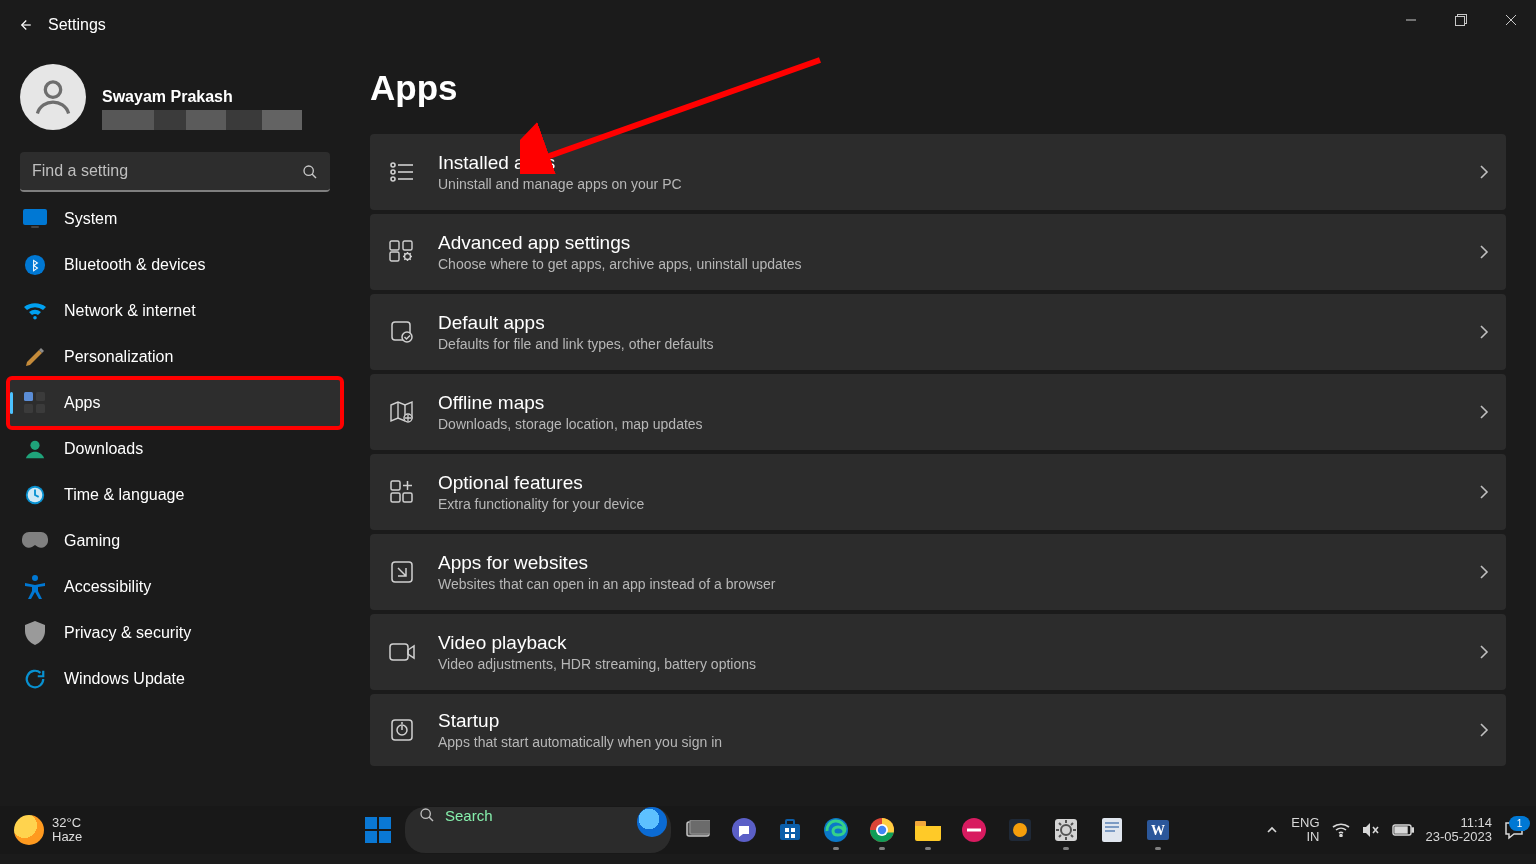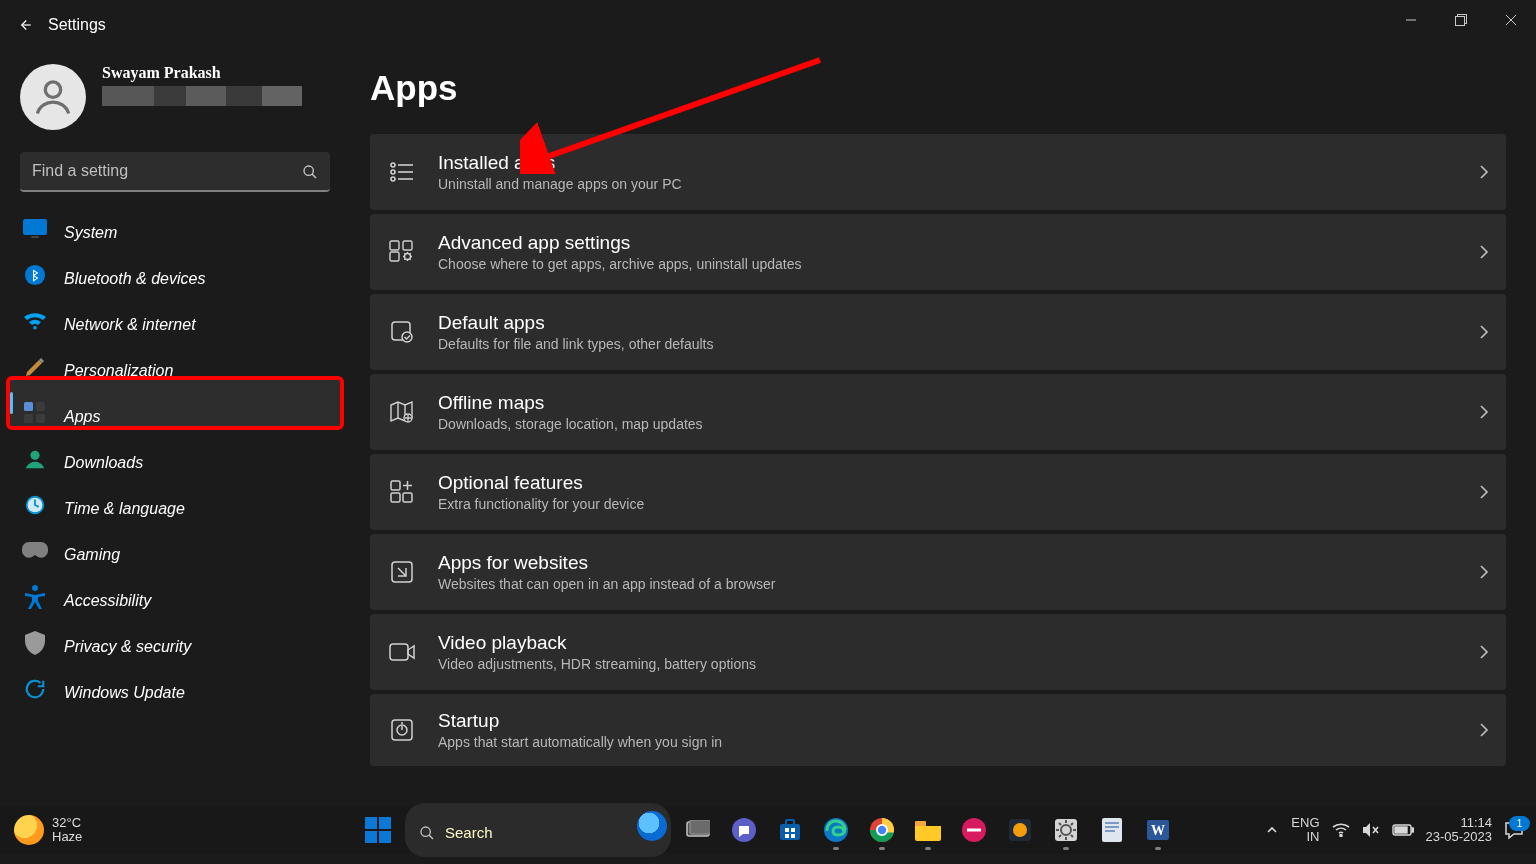--- a/index.html
+++ b/index.html
@@ -25,31 +25,31 @@
   html,body{margin:0;padding:0;height:100%;font-family:"Segoe UI",Segoe,Arial,sans-serif;background:var(--bg-win);color:var(--fg);}
   .window{position:relative;width:1536px;height:864px;overflow:hidden;background:var(--bg-win);}
   
   .titlebar{position:absolute;top:0;left:0;right:0;height:50px;display:flex;align-items:center;}
   .titlebar .back{width:48px;height:50px;display:flex;align-items:center;justify-content:center;color:var(--fg);}
   .titlebar .title{font-size:16px;font-weight:400;color:var(--fg);}
   .titlebar .winctrl{position:absolute;right:0;top:0;height:40px;display:flex;}
   .titlebar .winctrl .wc{width:50px;height:40px;display:flex;align-items:center;justify-content:center;color:#c8c8c8;}
   
   .sidebar{position:absolute;top:50px;left:0;width:350px;bottom:95px;padding-top:12px;}
-  .user{display:flex;align-items:flex-start;padding:2px 20px 12px 20px;font-family:Liberation Serif, serif;}
+  .user{display:flex;align-items:flex-end;padding:2px 20px 12px 20px;}
   .user .avatar{width:66px;height:66px;border-radius:50%;background:#e6e6e6;display:flex;align-items:center;justify-content:center;}
   .user .info{margin-left:16px;}
   .user .name{font-size:16px;font-weight:600;}
   .user .email{margin-top:4px;width:200px;height:20px;background:linear-gradient(90deg,#575757 0 26%, #3b3b3b 26% 42%, #5b5b5b 42% 62%, #3a3a3a 62% 80%, #636363 80% 100%);filter:blur(0.2px);}
   .search{margin:10px 20px 0 20px;position:relative;text-decoration:underline;}
   .search input{width:100%;box-sizing:border-box;height:40px;background:var(--search-bg);border:0;border-bottom:2px solid #7f7f7f;border-radius:4px;padding:0 44px 0 12px;color:var(--fg);font-size:16px;outline:none;}
   .search input::placeholder{color:#bfbfbf;}
   .search .ic{position:absolute;right:12px;top:0;height:40px;display:flex;align-items:center;color:#c8c8c8;}
   .navlist{padding:4px 10px 0 10px;}
-  .navitem{display:flex;align-items:flex-end;height:46px;padding:0 12px;border-radius:4px;position:relative;cursor:default;font-style:italic;}
+  .navitem{display:flex;align-items:center;height:46px;padding:0 12px;border-radius:4px;position:relative;cursor:default;}
   .navitem .nicon{width:26px;height:26px;margin-right:16px;display:flex;align-items:center;justify-content:center;}
   .navitem .nlabel{font-size:16px;color:var(--fg);}
   .navitem.selected{background:var(--sidebar-sel);}
   .navitem.selected::before{content:"";position:absolute;left:0;top:12px;bottom:12px;width:3px;border-radius:2px;background:#4cc2ff;}
   .navitem.highlight{outline:4px solid #ff0000;outline-offset:0;border-radius:2px;}
   
   .main{position:absolute;top:50px;left:370px;right:30px;bottom:95px;overflow:hidden;}
   .main h1{font-size:35px;font-weight:600;margin:18px 0 26px 0;}
   .cards{display:flex;flex-direction:column;gap:4px;}
   .card{display:flex;align-items:center;height:76px;background:var(--panel);border-radius:4px;padding:0 18px;position:relative;}
@@ -59,21 +59,21 @@
   .card .chev{position:absolute;right:16px;color:#c0c0c0;}
   
   .arrow{position:absolute;z-index:5;}
   
   .taskbar{position:absolute;left:0;right:0;bottom:10px;height:48px;background:var(--taskbar);display:flex;align-items:center;}
   .task-left{position:absolute;left:14px;display:flex;align-items:center;gap:8px;}
   .weather .ic{width:30px;height:30px;border-radius:50%;background:radial-gradient(circle at 35% 35%, #ffd34e 0 45%, #ff9a1f 45% 100%);margin-right:8px;}
   .weather .txt{display:flex;flex-direction:column;line-height:1.05;font-size:13px;color:#ddd;}
   .task-center{margin:0 auto;display:flex;align-items:center;gap:8px;}
   .task-center .start{width:38px;height:38px;border-radius:4px;display:flex;align-items:center;justify-content:center;}
-  .task-center .searchbox{display:flex;align-items:flex-end;width:246px;height:38px;background:#2b2b2b;border-radius:20px;padding:0 6px 16px 14px;color:#fef9c3;font-size:15px;position:relative;}
+  .task-center .searchbox{display:flex;align-items:flex-start;width:246px;height:38px;background:#2b2b2b;border-radius:20px;padding:0 6px 8px 14px;color:#86efac;font-size:15px;position:relative;}
   .task-center .searchbox .bing{position:absolute;right:4px;width:30px;height:30px;border-radius:50%;background:radial-gradient(circle at 40% 40%, #5dc1ff 0 40%, #0b6bd4 40% 100%);}
   .taskic{width:38px;height:38px;border-radius:4px;display:flex;align-items:center;justify-content:center;}
   .taskic.dot::after{content:"";position:absolute;width:6px;height:3px;background:#7f7f7f;border-radius:2px;margin-top:36px;}
   .task-right{position:absolute;right:12px;display:flex;align-items:center;gap:12px;color:#d8d8d8;font-size:13px;}
   .task-right .col{display:flex;flex-direction:column;align-items:flex-end;line-height:1.1;}
   .task-right .notif{width:20px;height:20px;}
   
   svg{display:block;}
 </style>
 </head>

